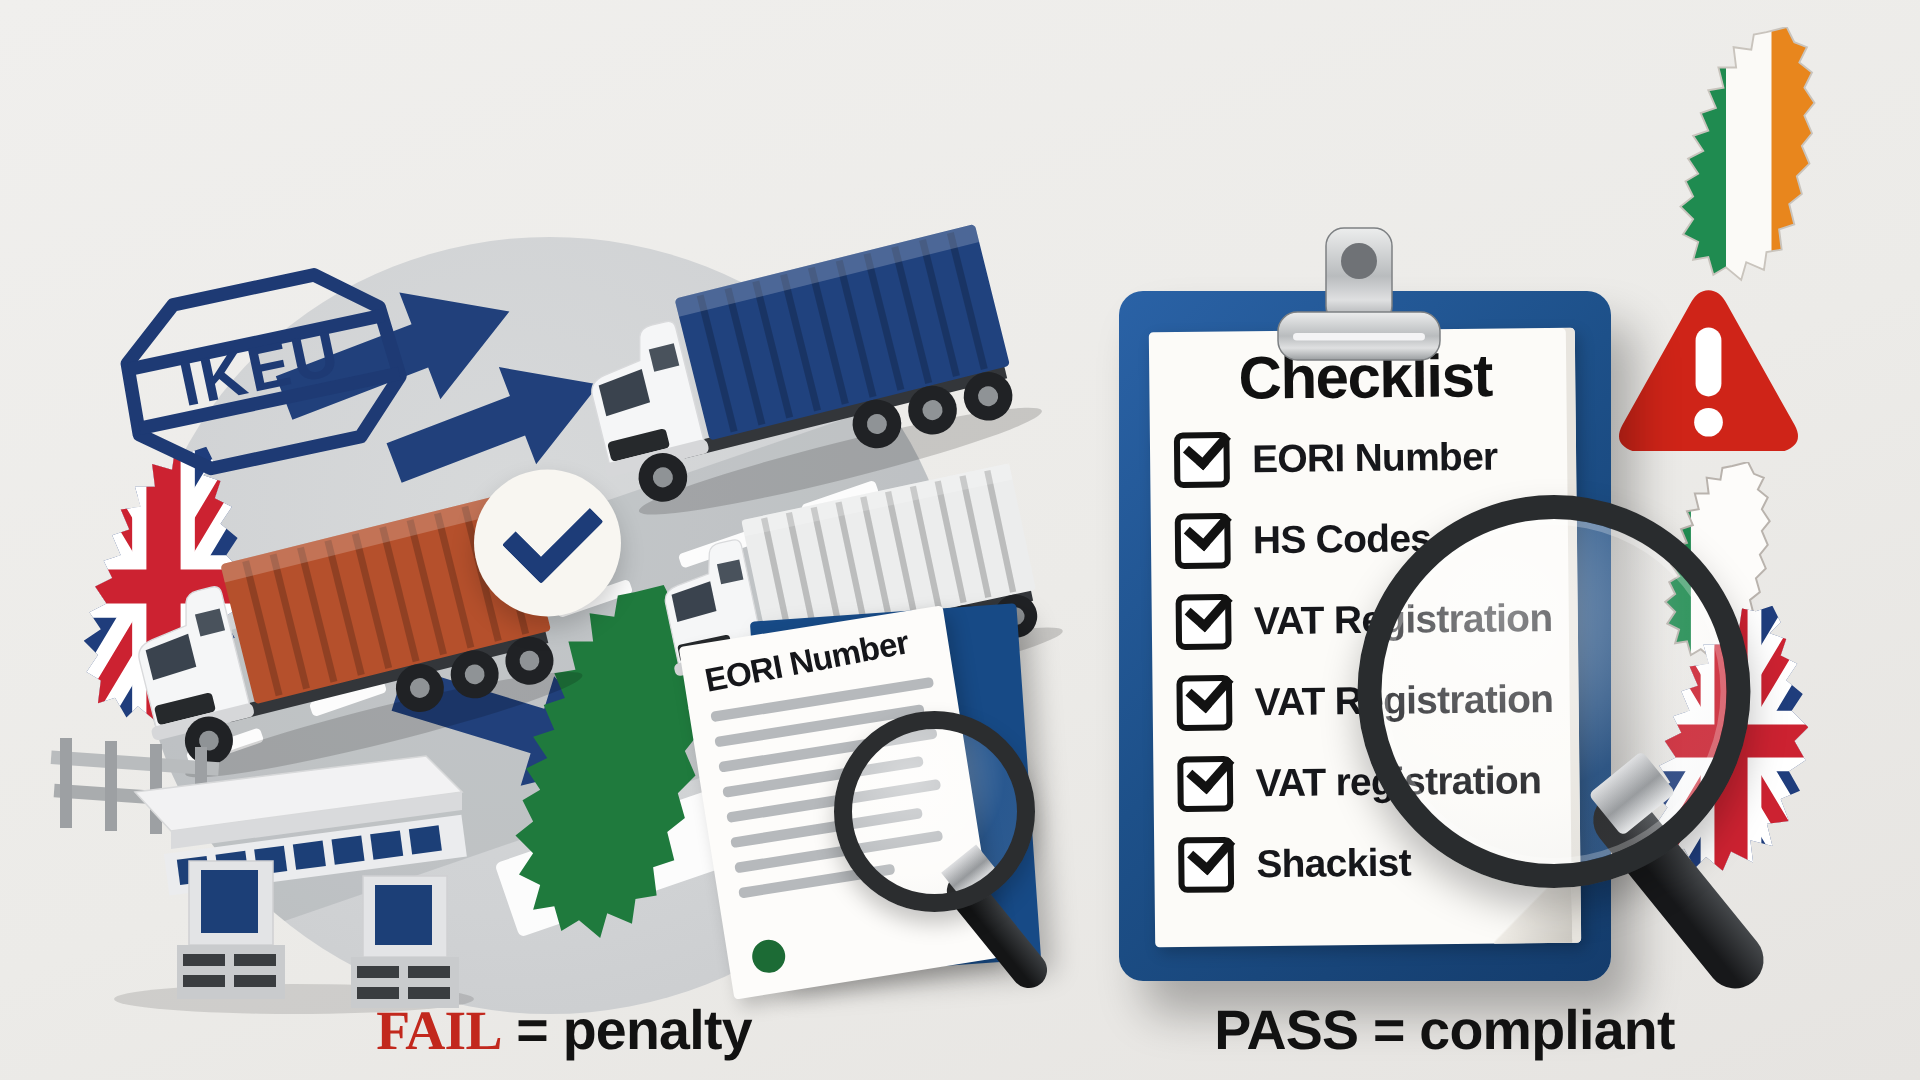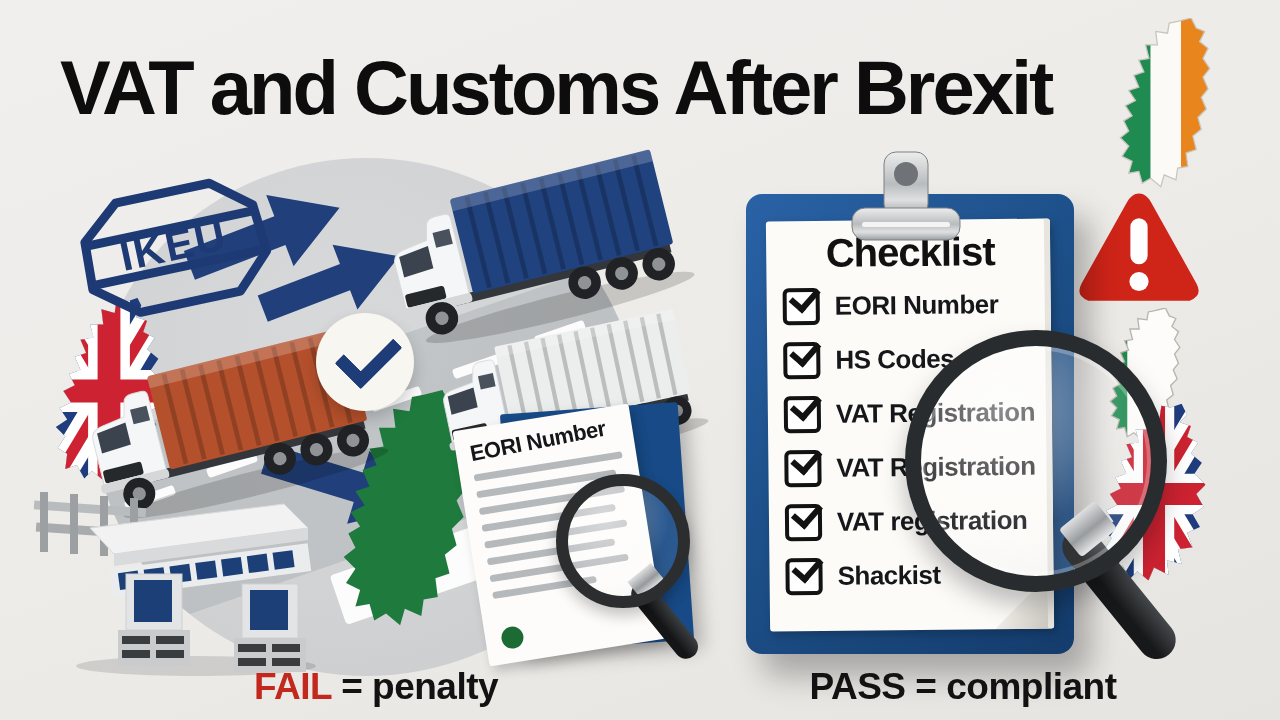--- a/index.html
+++ b/index.html
@@ -83,21 +83,21 @@
              border-radius:3px;z-index:13;box-shadow:4px 6px 12px rgba(0,0,0,0.20);padding:10px 14px;box-sizing:border-box;}
   .doc-title{font-size:22px;font-weight:700;color:#15161a;letter-spacing:-0.5px;transform:rotate(-2deg);margin-bottom:10px;}
   .doc-line{height:7px;background:#b6b9bc;border-radius:3px;margin-bottom:10px;}
   .doc-dot{position:absolute;left:16px;bottom:14px;width:22px;height:22px;border-radius:50%;background:#1c6b35;}
 
   
   .warn{left:1072px;top:184px;z-index:5;}
   .mapoutline{z-index:3;}
   .caption{top:666px;font-size:37px;font-weight:700;color:#121212;text-align:center;z-index:40;
            letter-spacing:-0.5px;white-space:nowrap;}
-  .fail-term{color:#c2281d;}
+  .fail-term{color:#c2281d;font-family:Liberation Serif, serif;}
 
   .gate{left:26px;top:482px;z-index:9;}
 </style>
 </head>
 <body>
 
 <div class="stage">
 
   <svg width="0" height="0" style="position:absolute">
     <defs>
@@ -358,21 +358,20 @@
       <circle cx="60" cy="28" r="12" fill="#6f7276"></circle>
       <rect x="6" y="62" width="108" height="32" rx="13" fill="url(#silver)" stroke="#7d8083"></rect>
       <rect x="16" y="76" width="88" height="5" rx="2.5" fill="#f4f4f5"></rect>
     </svg>
   </div>
 
   <div class="abs handle-big"></div>
   <div class="abs collar-big"></div>
   <div class="abs lens-big"></div>
 
-  <div class="abs title">VAT and Customs After Brexit</div>
 
   <div class="abs caption" style="left:196px;width:360px">
     <span class="fail-term">FAIL</span><span> = penalty</span>
   </div>
   <div class="abs caption" style="left:783px;width:360px">
     <span>PASS</span><span> = compliant</span>
   </div>
 
 </div>
 

